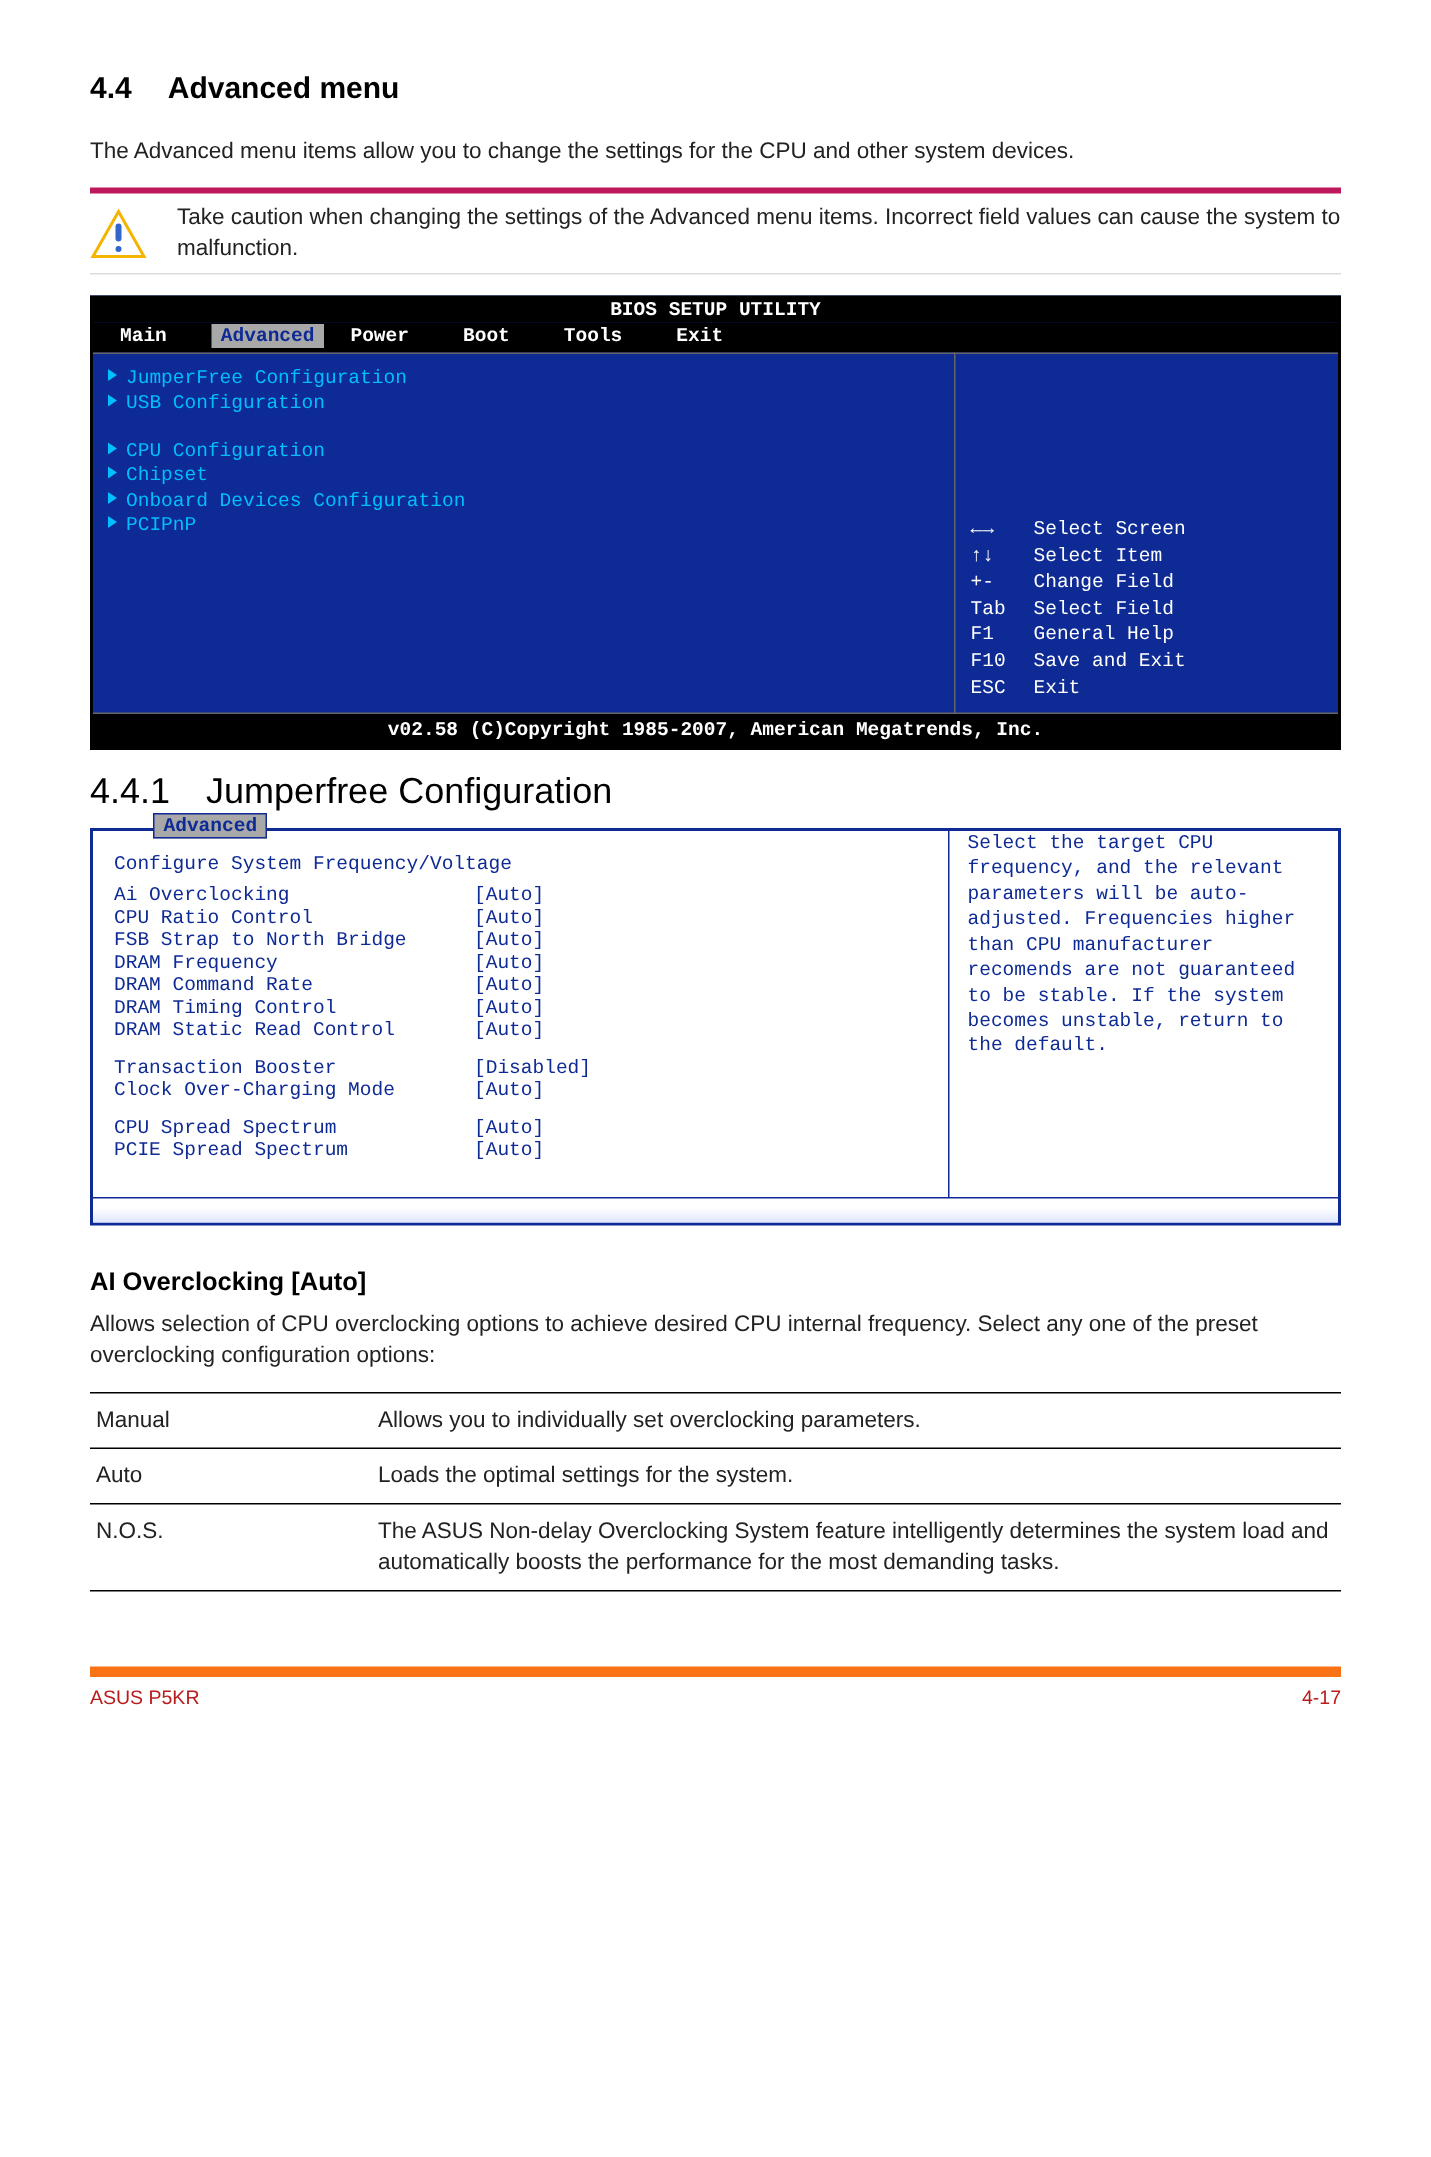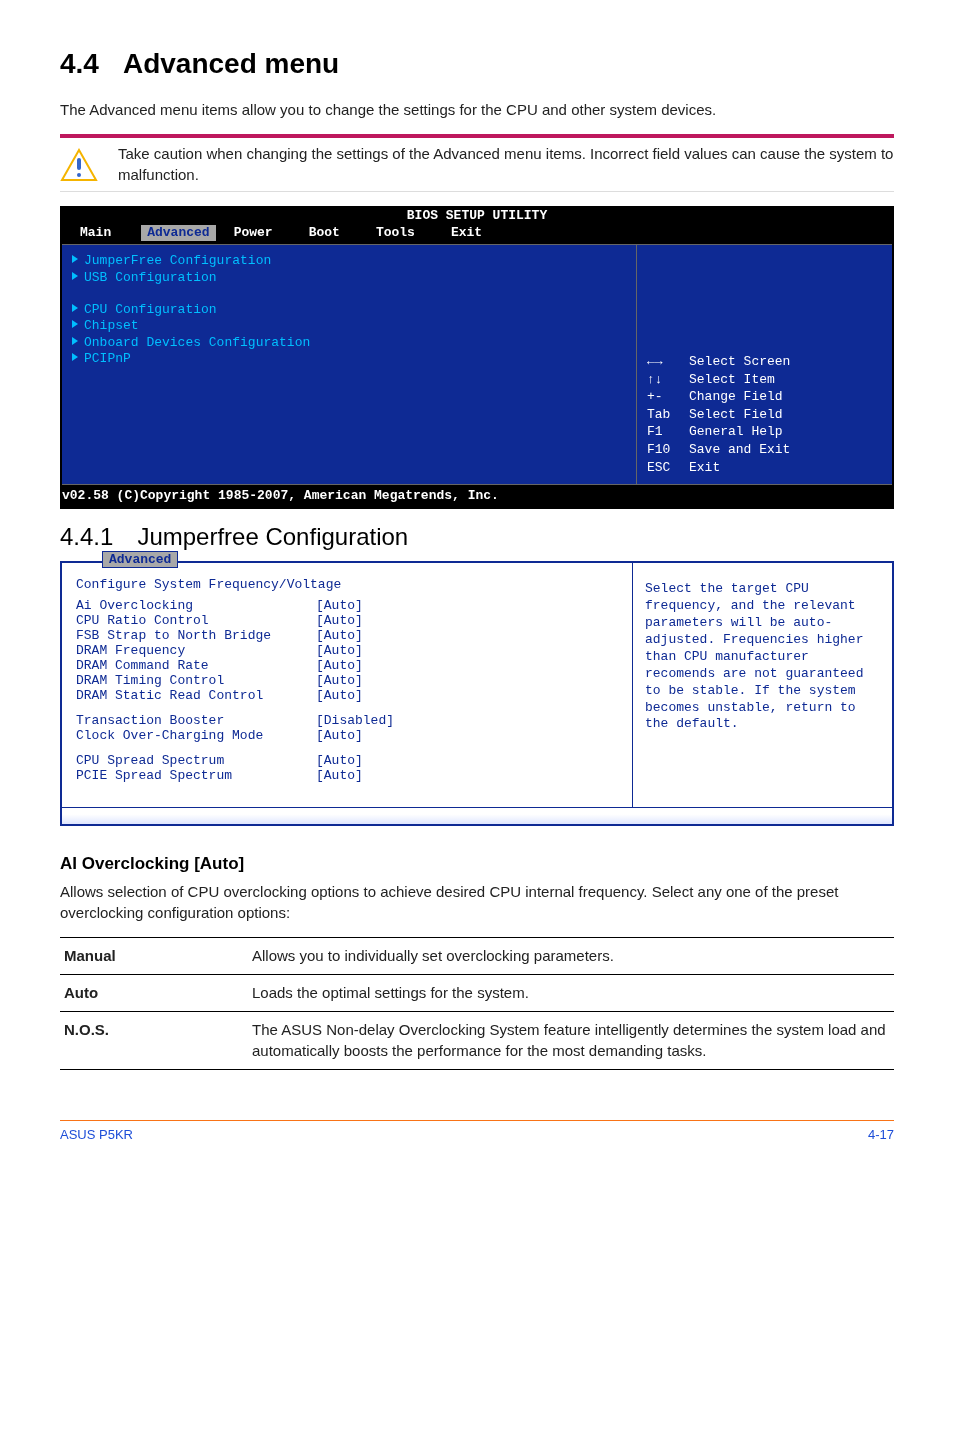--- a/index.html
+++ b/index.html
@@ -5,21 +5,21 @@
   body {
     font-family: Arial, Helvetica, sans-serif;
     font-size: 15px;
     color: #333;
     margin: 0;
     padding: 48px 60px 20px 60px;
     background: #fff;
     width: 834px;
   }
   h1.section {
-    font-size: 28px;
+    font-size: 20px;
     font-weight: bold;
     color: #000;
     margin: 0 0 20px 0;
   }
   h1.section .num { margin-right: 24px; }
   p.body { margin: 0 0 14px 0; line-height: 1.35; color:#222; }
   .callout-row {
     border-top: 4px solid #be185d;
     border-bottom: 1px solid #ddd;
     padding: 6px 0;
@@ -80,20 +80,21 @@
     padding: 8px 10px;
     color:#ffd400;
     border-top:1px solid #666;
     border-bottom:1px solid #666;
   }
   .bios-right .keys { color:#fff; margin-top:10px; line-height:1.35; }
   .bios-right .keys .k { display:inline-block; width:42px; color:#fff; }
   .bios-foot {
     background:#000;
     color:#fff;
+    text-align:center;
     padding:3px 0;
     font-weight:bold;
   }
 
   h2.sub {
     font-size: 24px; font-weight:normal; color:#000;
     margin: 14px 0 10px 0;
   }
   h2.sub .num { margin-right: 24px; }
 
@@ -121,21 +122,21 @@
     flex:1; padding:14px 10px 24px 14px;
     color:#0e2a94;
     border-right:1px solid #0e2a94;
   }
   .adv-left .hdr { font-weight:normal; color:#0e2a94; margin-bottom:6px; }
   .adv-left .row { display:flex;align-items:center; }
   .adv-left .lbl { color:#0e2a94; width:240px; white-space:pre; }
   .adv-left .val { color:#0e2a94; }
   .adv-left .gap { height:10px; }
   .adv-right {
-    width:235px; padding:18px 12px; color:#0e2a94;
+    width:235px; padding:0 12px; color:#0e2a94;
     line-height:1.3;
   }
   .adv-bottom-curve {
     height:16px;
     background: linear-gradient(to bottom, #fff 0%, #fff 40%, #dfe6ff 100%);
     border-top:1px solid #0e2a94;
   }
 
   h3.ai {
     font-size:17px; font-weight:bold; color:#000; margin: 6px 0 8px 0;
@@ -148,28 +149,28 @@
     margin-bottom: 50px;
   }
   table.opts td {
     border-top:1px solid #000;
     padding: 8px 4px;
     vertical-align: top;
     line-height:1.35;
     color:#222;
   }
   table.opts tr:last-child td { border-bottom:1px solid #000; }
-  table.opts td.k { font-weight:bold; width:180px; }
+  table.opts td.k { font-weight:normal; width:180px; }
 
   .footer {
     display:flex; justify-content:space-between;
-    border-top:1px solid #f97316;
+    border-top:7px solid #f97316;
     padding-top:6px;
     font-size:13px;
-    color:#1d4ed8;
+    color:#b91c1c;
   }
 
   .tri { display:inline-block; width:0;height:0;border-top:4px solid transparent;border-bottom:4px solid transparent;border-left:6px solid #00bfff; margin-right:6px; vertical-align:1px; }
   .key-arrows { color:#ffd400; }
 </style>
 </head>
 <body>
 
 <h1 class="section">
   <span class="num">4.4</span><span>Advanced menu</span>

